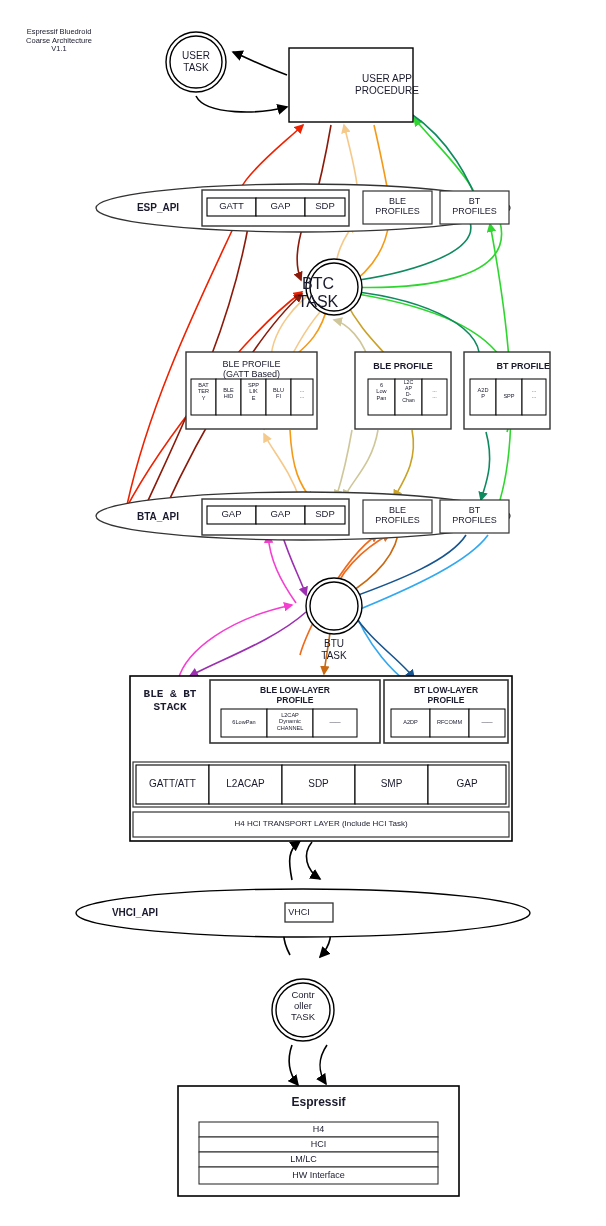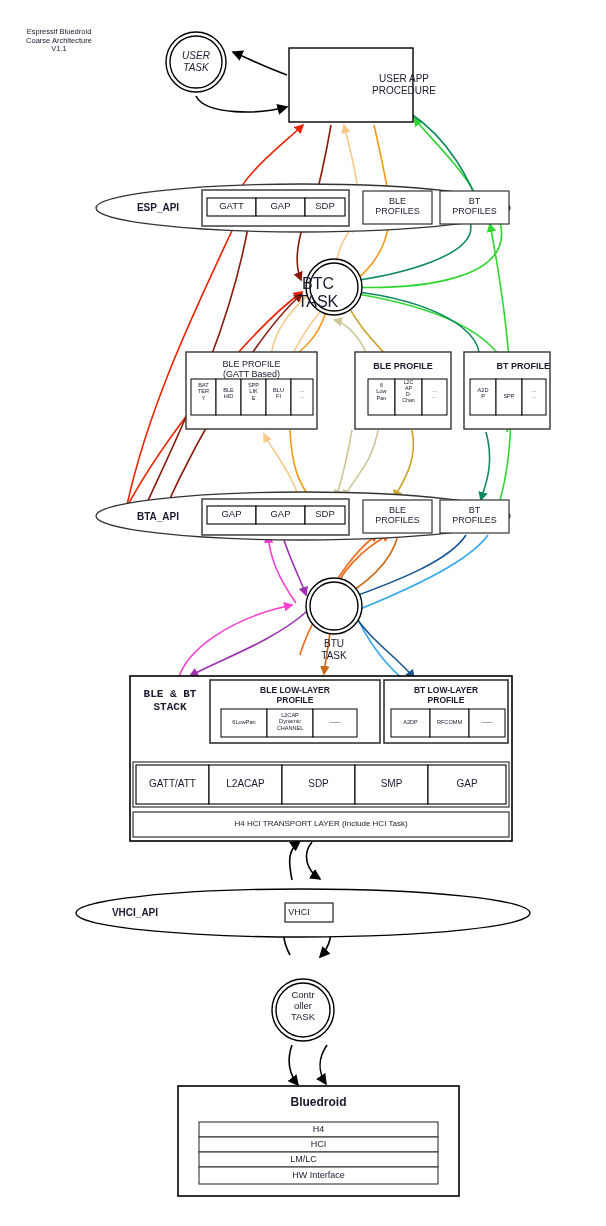--- a/index.html
+++ b/index.html
@@ -218,26 +218,26 @@
       <circle cx="303" cy="1010" r="27" fill="#fff" stroke="#000" stroke-width="1.4"></circle>
     </g>
 
     <rect x="178" y="1086" width="281" height="110" fill="#fff" stroke="#000" stroke-width="1.6"></rect>
     <rect x="199" y="1122" width="239" height="15" fill="#fff" stroke="#333" stroke-width="1.1"></rect>
     <rect x="199" y="1137" width="239" height="15" fill="#fff" stroke="#333" stroke-width="1.1"></rect>
     <rect x="199" y="1152" width="239" height="15" fill="#fff" stroke="#333" stroke-width="1.1"></rect>
     <rect x="199" y="1167" width="239" height="17" fill="#fff" stroke="#333" stroke-width="1.1"></rect>
   </svg>
 
-  <div class="txt" style="left:166px;top:50px;width:60px;font-size:10px;font-style:italic;">
+  <div class="txt" style="left:166px;top:50px;width:60px;font-size:10px;">
     <div>USER</div>
     <div>TASK</div>
   </div>
 
-  <div class="txt" style="left:298px;top:73px;width:140px;font-size:10px;padding-left:36px;">
+  <div class="txt" style="left:281px;top:73px;width:140px;font-size:10px;padding-left:36px;">
     <div>USER APP</div>
     <div>PROCEDURE</div>
   </div>
 
   <div class="txt b" style="left:118px;top:202px;width:80px;font-size:10px;">ESP_API</div>
   <div class="txt" style="left:207px;top:201px;width:49px;font-size:9.5px;">GATT</div>
   <div class="txt" style="left:256px;top:201px;width:49px;font-size:9.5px;">GAP</div>
   <div class="txt" style="left:305px;top:201px;width:40px;font-size:9.5px;">SDP</div>
   <div class="txt" style="left:363px;top:196px;width:69px;font-size:9px;">
     <div>BLE</div>
@@ -370,19 +370,19 @@
 
   <div class="txt b" style="left:90px;top:907px;width:90px;font-size:10px;">VHCI_API</div>
   <div class="txt" style="left:275px;top:907px;width:48px;font-size:9px;">VHCI</div>
 
   <div class="txt" style="left:273px;top:990px;width:60px;font-size:9.5px;">
     <div>Contr</div>
     <div>oller</div>
     <div>TASK</div>
   </div>
 
-  <div class="txt b" style="left:178px;top:1096px;width:281px;font-size:12px;">Bluedroid</div>
+  <div class="txt b" style="left:178px;top:1096px;width:281px;font-size:12px;">Espressif</div>
   <div class="txt" style="left:199px;top:1124px;width:239px;font-size:9px;">H4</div>
   <div class="txt" style="left:199px;top:1139px;width:239px;font-size:9px;">HCI</div>
   <div class="txt" style="left:199px;top:1154px;width:209px;font-size:9px;">LM/LC</div>
   <div class="txt" style="left:199px;top:1170px;width:239px;font-size:9px;">HW Interface</div>
 
 </div>
 
 </body></html>

